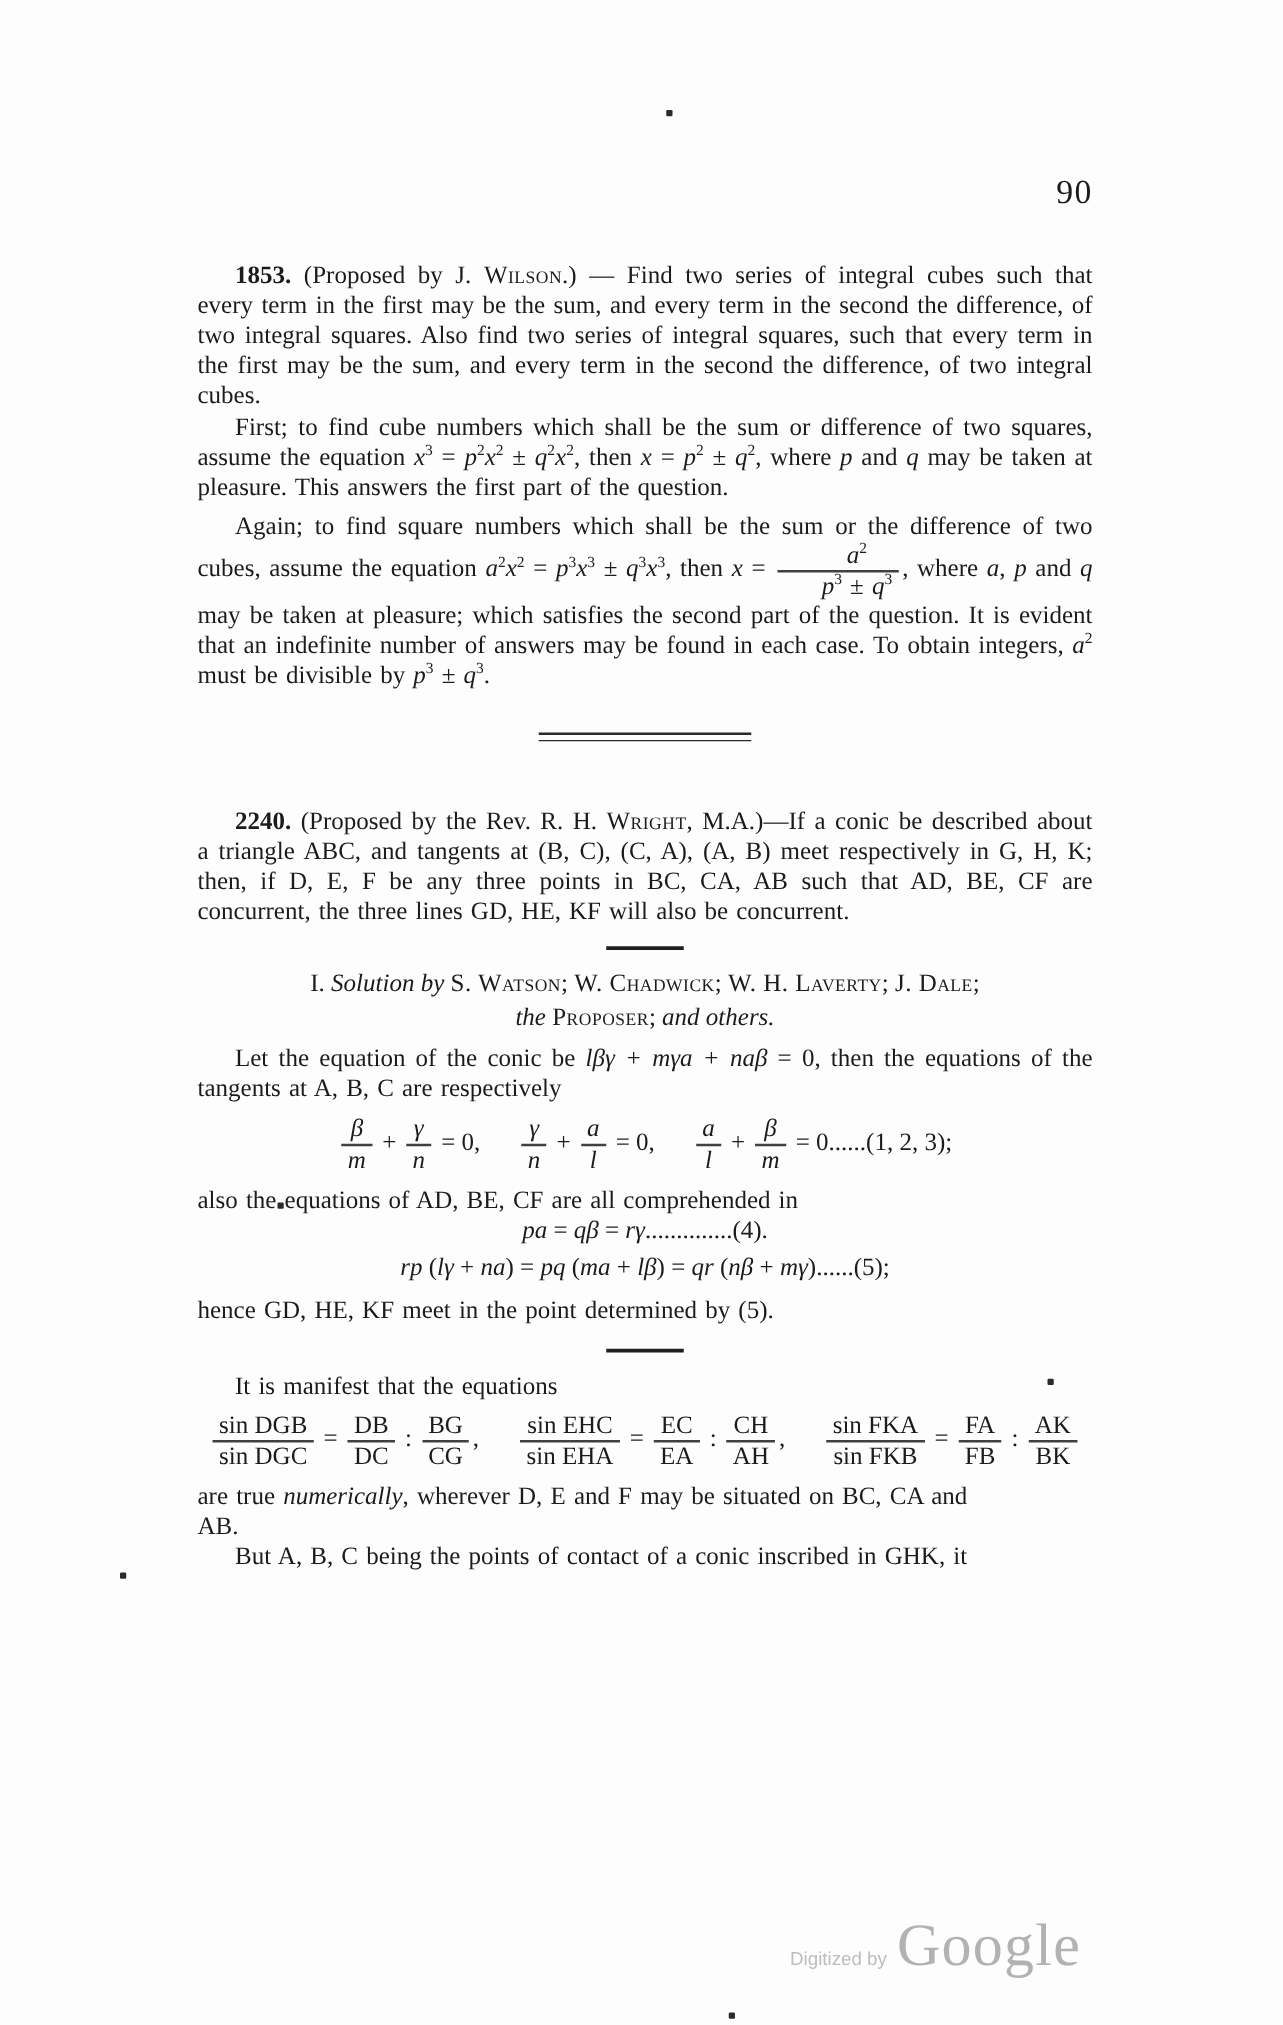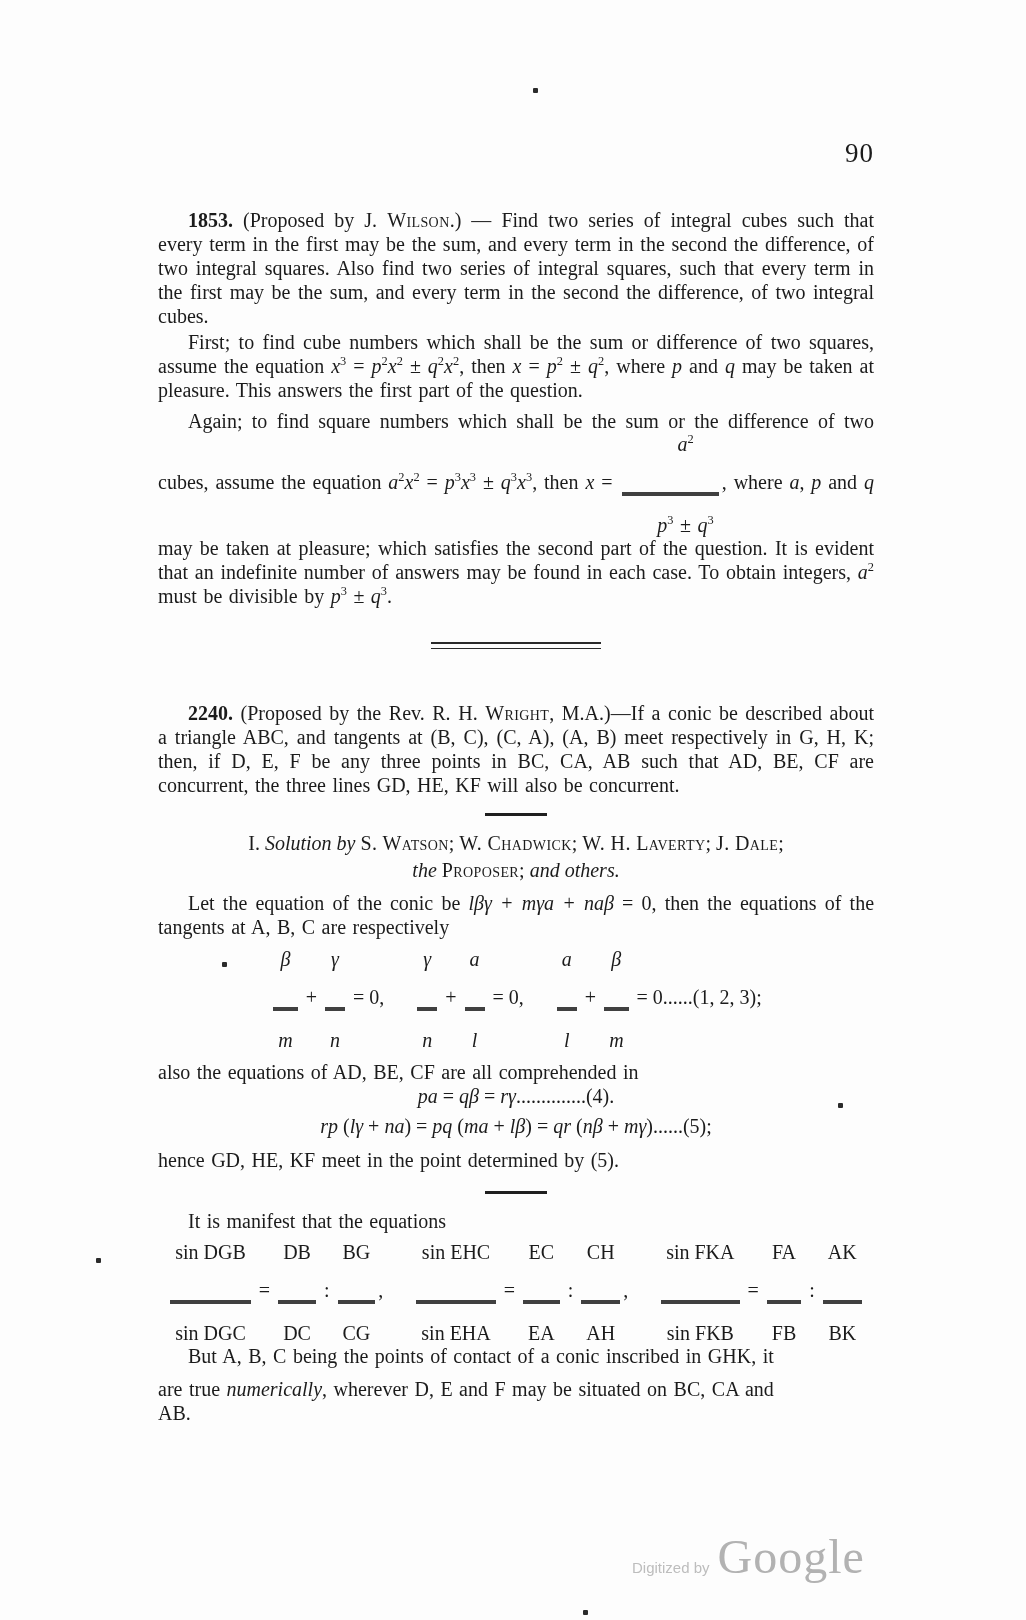--- a/index.html
+++ b/index.html
@@ -16,23 +16,23 @@
   .page-number{margin-top:138px;text-align:right;font-size:27px;line-height:30px;letter-spacing:1px;}
   .para{margin:0;text-align:justify;word-spacing:1.5px;}
   .indent{text-indent:30px;}
   .heading{margin:0;text-align:center;}
   .b{font-weight:bold;}
   .i{font-style:italic;}
   .sc{font-variant:small-caps;letter-spacing:0.4px;}
   .var{font-style:italic;}
   .sup{font-size:0.62em;vertical-align:super;line-height:0;}
   .gap{display:inline-block;width:30px;}
-  .frac{display:inline-flex;flex-direction:column;vertical-align:middle;text-align:center;margin:0 3px;line-height:22px;gap:36px;}
+  .frac{display:inline-flex;flex-direction:column;vertical-align:middle;text-align:center;margin:0 3px;line-height:22px;}
   .frac .num{display:block;padding:0 5px 1px;}
-  .frac .den{display:block;border-top:4px solid #404040;padding:18px 5px 0;}
+  .frac .den{display:block;border-top:2px solid #404040;padding:0 5px 0;}
   .equation{text-align:center;line-height:1.1;}
   .divider-double{width:170px;height:4px;margin:34px auto 0;border-top:2.5px solid #2a2a2a;border-bottom:1.5px solid #2a2a2a;}
   .rule-short{width:62px;height:0;margin:16px auto 0;border-top:3px solid #1f1f1f;}
   .watermark{position:absolute;left:632px;top:1545px;display:flex;align-items:baseline;gap:8px;}
   .wm-text{font-family:"Liberation Sans","DejaVu Sans",sans-serif;font-size:15px;color:#bdbdbd;}
   .glogo{font-family:"Liberation Serif",serif;font-size:48px;color:#b2b2b2;letter-spacing:1px;}
   .speck{position:absolute;width:5px;height:5px;background:#2b2b2b;border-radius:1px;}
   
   .mt-p1853{margin-top:40px;}
   .mt-solhead{margin-top:9px;}
@@ -137,23 +137,23 @@
           <span class="num"><span>sin FKA</span></span>
           <span class="den"><span>sin FKB</span></span>
         </span><span> = </span><span class="frac">
           <span class="num"><span>FA</span></span>
           <span class="den"><span>FB</span></span>
         </span><span> : </span><span class="frac">
           <span class="num"><span>AK</span></span>
           <span class="den"><span>BK</span></span>
         </span></div>
 
+    <p class="para mt-true"><span>are true </span><span class="i">numerically</span><span>, wherever D, E and F may be situated on BC, CA and</span><br><span>AB.</span></p>
+
     <p class="para indent mt-but"><span>But A, B, C being the points of contact of a conic inscribed in GHK, it</span></p>
-
-    <p class="para mt-true"><span>are true </span><span class="i">numerically</span><span>, wherever D, E and F may be situated on BC, CA and</span><br><span>AB.</span></p>
 
   </div>
 
   <div class="watermark">
     <span class="wm-text">Digitized by</span>
     <span class="glogo">Google</span>
   </div>
 <div class="speck" style="left: 533px; top: 88px;"></div>
     <div class="speck" style="left: 222px; top: 962px;"></div>
     <div class="speck" style="left: 838px; top: 1103px;"></div>

